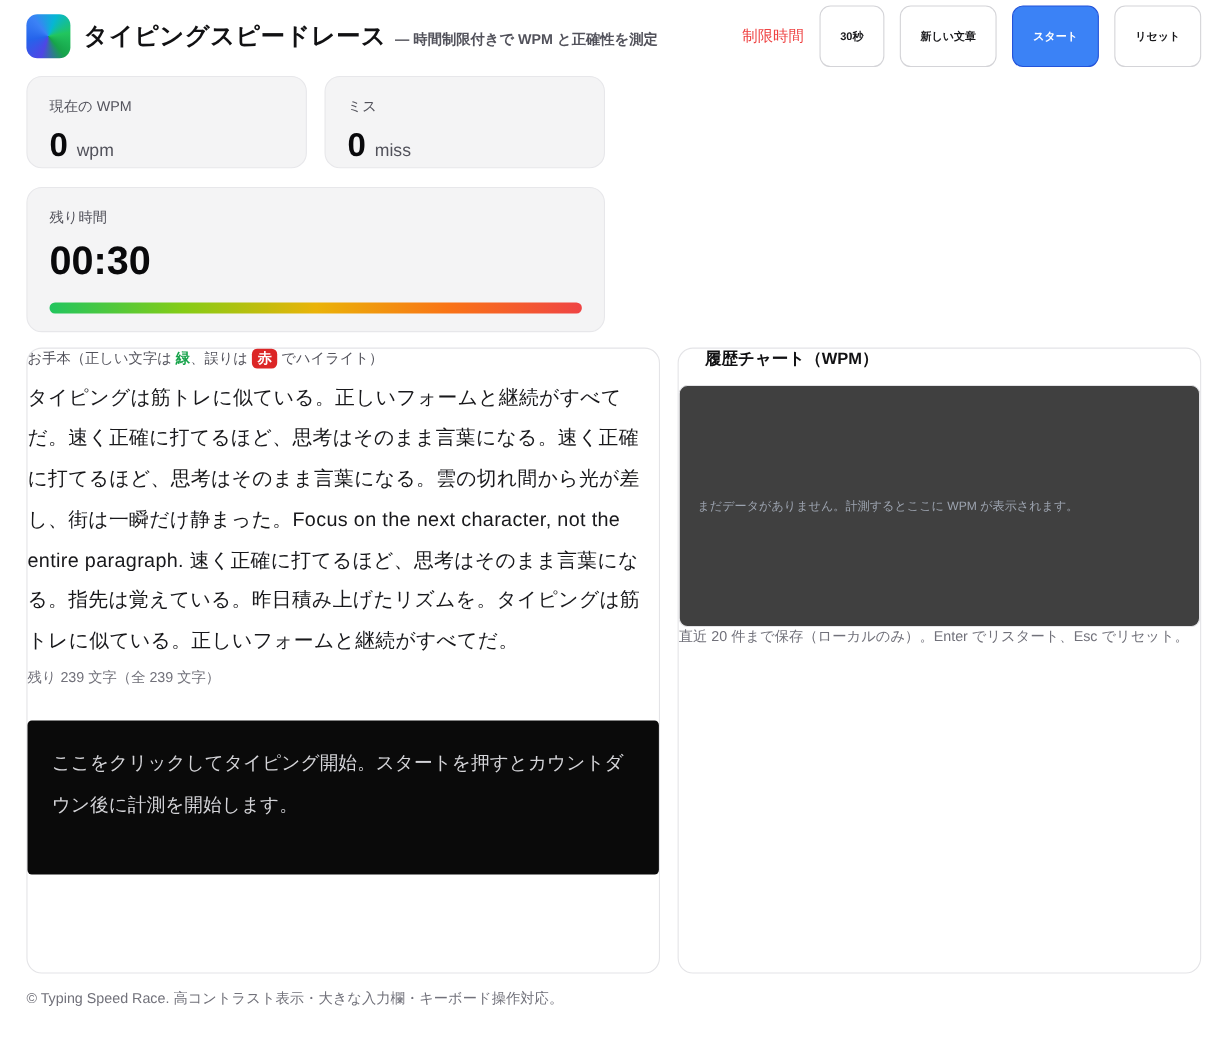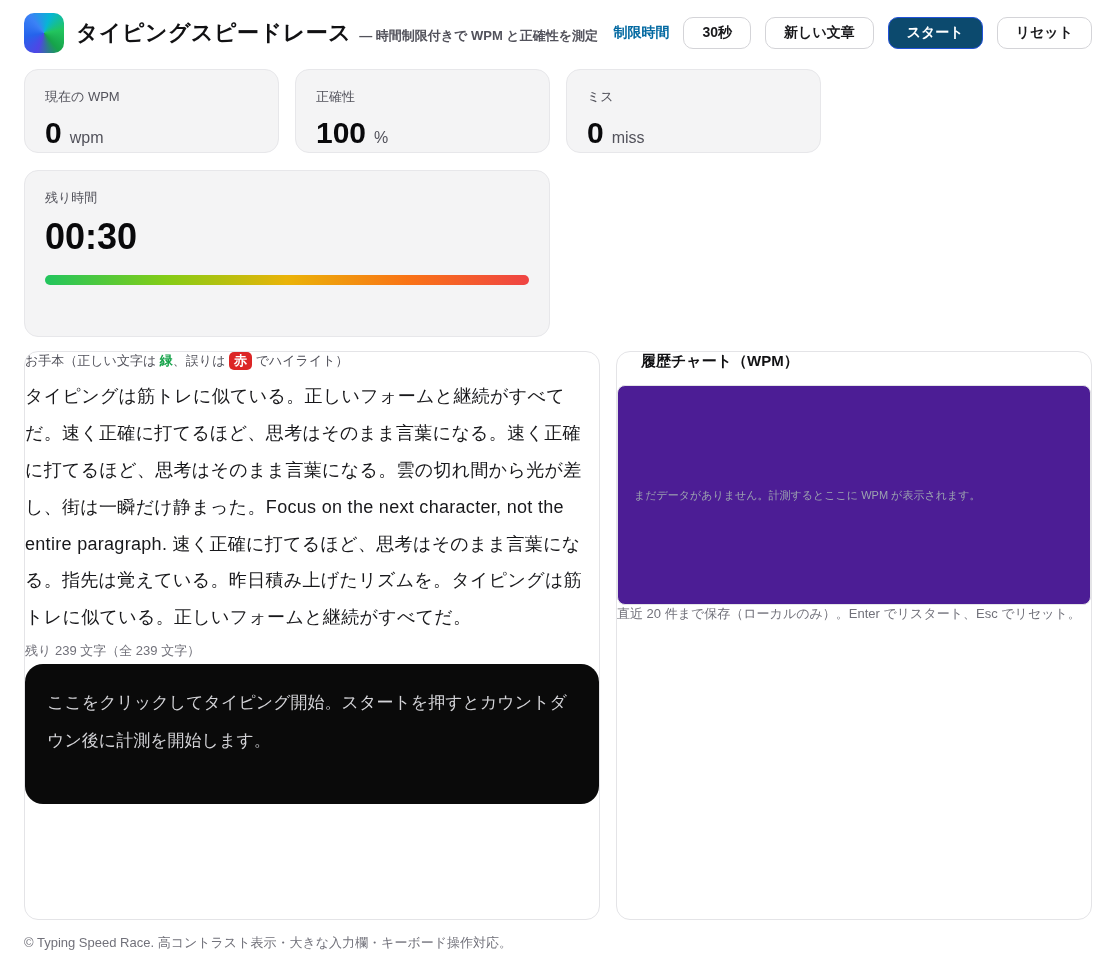--- a/index.html
+++ b/index.html
@@ -22,48 +22,48 @@
   .logo {
     width: 40px; height: 40px; border-radius: 10px;
     background: conic-gradient(from 200deg at 50% 50%,
       #4f46e5, #2563eb, #3b82f6, #06b6d4, #22c55e, #16a34a, #4f46e5);
   }
   .title-wrap { display: flex; align-items: baseline; gap: 8px; }
   .app-title { font-size: 22px; font-weight: 700; color: #111113; letter-spacing: 0.5px; }
   .app-subtitle { font-size: 13px; font-weight: 700; color: #52525b; }
 
   .header-right { display: flex; align-items: center; gap: 14px; }
-  .limit-label { font-size: 14px; color: #0369a1; font-weight: bold; }
+  .limit-label { font-size: 14px; color: #ef4444; }
   .btn {
     display: inline-flex; align-items: center; justify-content: center;
-    height: 32px; padding: 0 18px;
+    height: 56px; padding: 0 18px;
     background: #ffffff; border: 1px solid #d4d4d8; border-radius: 10px;
-    font-size: 14px; font-weight: 700; color: #18181b;
+    font-size: 10px; font-weight: 700; color: #18181b;
     cursor: pointer; font-family: inherit;
   }
-  .btn-primary { background: #0c4a6e; border-color: #2353d9; color: #ffffff; }
+  .btn-primary { background: #3b82f6; border-color: #2353d9; color: #ffffff; }
 
   
   .stats-grid {
     margin-top: 13px;
     display: grid;
     grid-template-columns: repeat(4, 1fr);
     gap: 16px 16px;
   }
   .card {
     background: #f4f4f5; border: 1px solid #e7e7ea; border-radius: 14px;
     padding: 18px 20px;
   }
   .stat-card { height: 84px; }
   .stat-label { font-size: 13px; color: #52525b; }
   .stat-value-row { margin-top: 12px; display: flex; align-items: baseline; gap: 8px; }
   .stat-value { font-size: 30px; font-weight: 700; color: #09090b; line-height: 1; }
   .stat-unit { font-size: 16px; color: #52525b; }
 
-  .timer-card { grid-column: 1 / 3; margin-top: 1px; height: 167px; padding: 18px 20px; }
+  .timer-card { grid-column: 1 / 3; margin-top: 1px; height: 132px; padding: 18px 20px; }
   .timer-value { font-size: 36px; font-weight: 700; color: #09090b; line-height: 1; margin-top: 12px; }
   .timer-bar {
     margin-top: 20px; height: 10px; border-radius: 999px; width: 100%;
     background: linear-gradient(90deg, #22c55e 0%, #84cc16 25%, #eab308 50%, #f97316 75%, #ef4444 100%);
   }
 
   
   .main-grid {
     margin-top: 14px;
     display: grid;
@@ -83,32 +83,32 @@
     border-radius: 5px; padding: 0 5px; font-weight: 700;
   }
   .sample-text {
     margin-top: 8px;
     font-size: 18px; color: #18181b; line-height: 2.05;
     letter-spacing: 0.3px;
   }
   .remaining-count { margin-top: 6px; font-size: 13px; color: #71717a; }
 
   .typing-area {
-    margin-top: 4px;
-    background: #0a0a0a; border-radius: 18px;
+    margin-top: 30px;
+    background: #0a0a0a; border-radius: 4px;
     min-height: 140px; padding: 20px 22px;
     color: #d4d4d8; font-size: 17px; line-height: 2.2;
     cursor: text;
   }
 
   
   .history-title { font-size: 15px; font-weight: 700; color: #111113; margin-left: 24px; }
   .chart-box {
     margin-top: 14px; height: 220px;
-    background: #4c1d95; border: 1px solid #e4e4e7; border-radius: 8px;
+    background: #404040; border: 1px solid #e4e4e7; border-radius: 8px;
     display: flex; align-items: center;
     padding: 0 16px;
   }
   .chart-empty { font-size: 11px; color: #9ca3af; }
   .history-note { margin-top: 0; font-size: 13px; color: #71717a; }
 
   
   .footer { margin-top: 14px; font-size: 13px; color: #71717a; }
 </style>
 </head>
@@ -132,27 +132,20 @@
       <button class="btn">リセット</button>
     </div>
   </div>
 
   <div class="stats-grid">
     <div class="card stat-card">
       <div class="stat-label">現在の WPM</div>
       <div class="stat-value-row">
         <span class="stat-value">0</span>
         <span class="stat-unit">wpm</span>
-      </div>
-    </div>
-    <div class="card stat-card">
-      <div class="stat-label">正確性</div>
-      <div class="stat-value-row">
-        <span class="stat-value">100</span>
-        <span class="stat-unit">%</span>
       </div>
     </div>
     <div class="card stat-card">
       <div class="stat-label">ミス</div>
       <div class="stat-value-row">
         <span class="stat-value">0</span>
         <span class="stat-unit">miss</span>
       </div>
     </div>
     <div></div>

